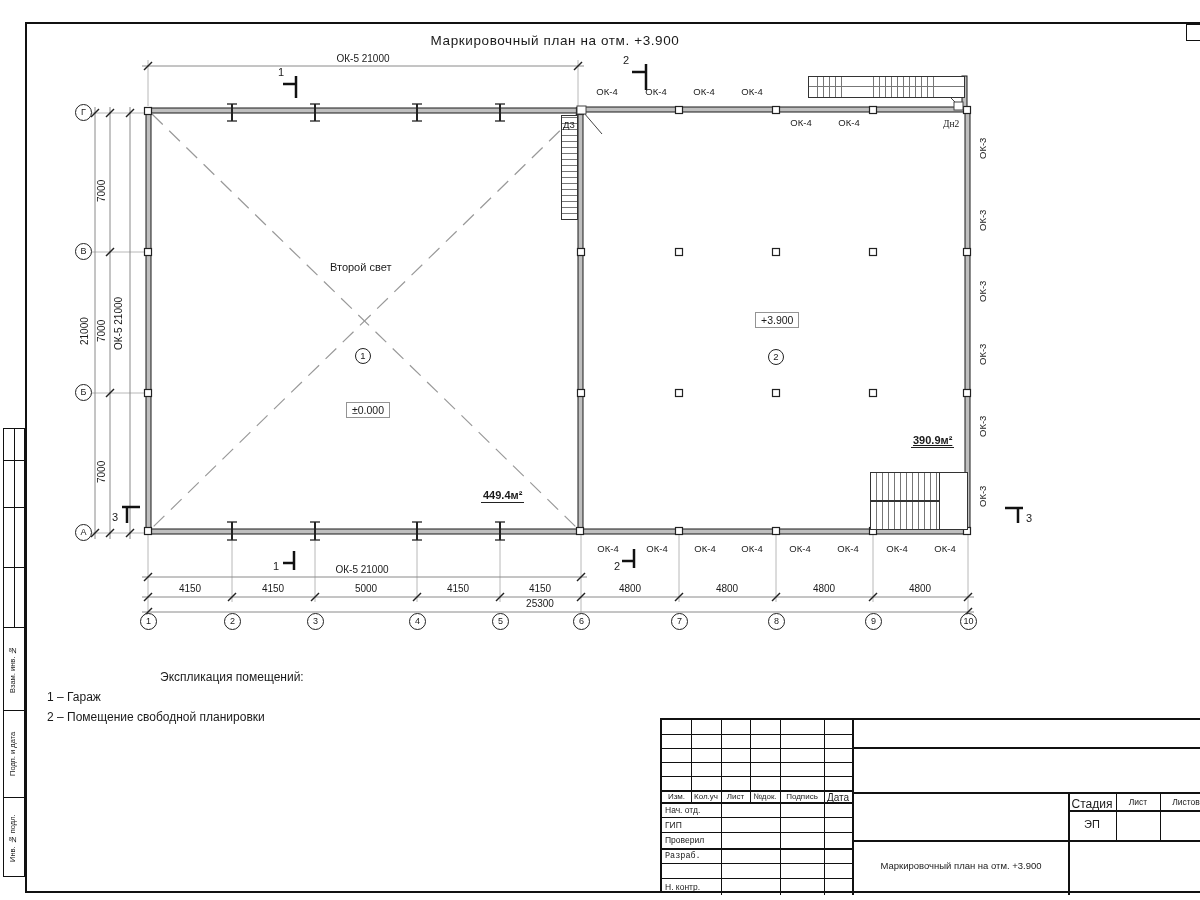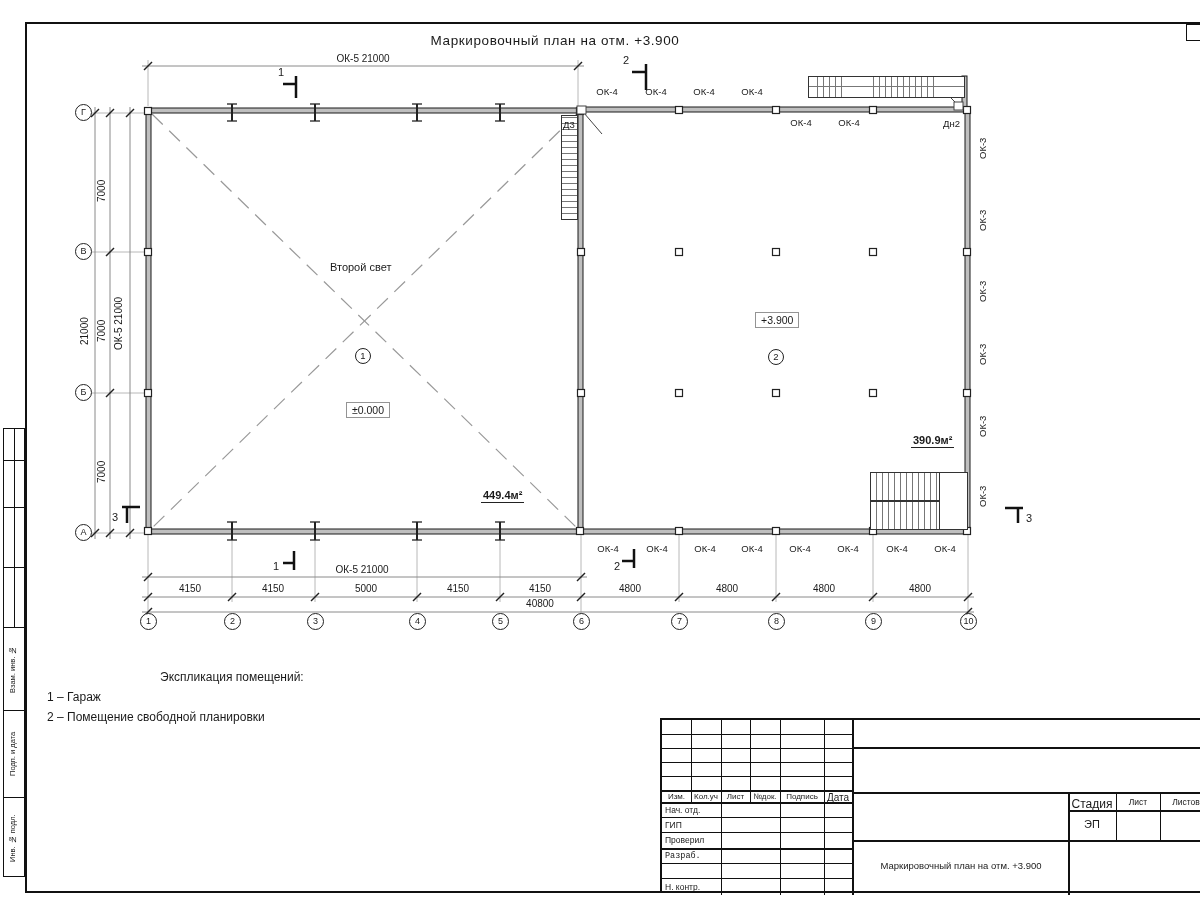--- a/index.html
+++ b/index.html
@@ -224,21 +224,21 @@
 
   <div class="lbl ctr" style="left:160px;top:583px;width:60px;">4150</div>
   <div class="lbl ctr" style="left:243px;top:583px;width:60px;">4150</div>
   <div class="lbl ctr" style="left:336px;top:583px;width:60px;">5000</div>
   <div class="lbl ctr" style="left:428px;top:583px;width:60px;">4150</div>
   <div class="lbl ctr" style="left:510px;top:583px;width:60px;">4150</div>
   <div class="lbl ctr" style="left:600px;top:583px;width:60px;">4800</div>
   <div class="lbl ctr" style="left:697px;top:583px;width:60px;">4800</div>
   <div class="lbl ctr" style="left:794px;top:583px;width:60px;">4800</div>
   <div class="lbl ctr" style="left:890px;top:583px;width:60px;">4800</div>
-  <div class="lbl ctr" style="left:510px;top:598px;width:60px;">40800</div>
+  <div class="lbl ctr" style="left:510px;top:598px;width:60px;">25300</div>
 
   <div class="vlbl" style="left:96px;top:162px;height:40px;">7000</div>
   <div class="vlbl" style="left:96px;top:302px;height:40px;">7000</div>
   <div class="vlbl" style="left:96px;top:443px;height:40px;">7000</div>
   <div class="vlbl" style="left:79px;top:301px;height:44px;">21000</div>
 
   <div class="bubble" style="left:140px;top:613px;">1</div>
   <div class="bubble" style="left:224px;top:613px;">2</div>
   <div class="bubble" style="left:307px;top:613px;">3</div>
   <div class="bubble" style="left:409px;top:613px;">4</div>
@@ -271,29 +271,29 @@
   <div class="lbl ctr" style="left:920px;top:544px;width:50px;font-size:9.5px;">ОК-4</div>
 
   <div class="vlbl" style="left:977px;top:129px;height:30px;font-size:9.5px;">ОК-3</div>
   <div class="vlbl" style="left:977px;top:201px;height:30px;font-size:9.5px;">ОК-3</div>
   <div class="vlbl" style="left:977px;top:272px;height:30px;font-size:9.5px;">ОК-3</div>
   <div class="vlbl" style="left:977px;top:335px;height:30px;font-size:9.5px;">ОК-3</div>
   <div class="vlbl" style="left:977px;top:407px;height:30px;font-size:9.5px;">ОК-3</div>
   <div class="vlbl" style="left:977px;top:477px;height:30px;font-size:9.5px;">ОК-3</div>
 
   <div class="lbl" style="left:563px;top:120px;font-size:9.5px;">Д3</div>
-  <div class="lbl" style="left:943px;top:119px;font-size:9.5px;">Дн2</div>
+  <div class="lbl" style="left:943px;top:119px;font-size:9.5px;font-family:Liberation Serif, serif;">Дн2</div>
 
   <div class="lbl" style="left:330px;top:261px;font-size:11px;">Второй свет</div>
   <div class="circnum" style="left:355px;top:348px;">1</div>
   <div class="circnum" style="left:768px;top:349px;">2</div>
   <div class="levelbox" style="left:346px;top:402px;">±0.000</div>
   <div class="levelbox" style="left:755px;top:312px;">+3.900</div>
   <div class="area" style="left:481px;top:489px;">449.4м²</div>
-  <div class="area" style="left:911px;top:434px;">390.9м²</div>
+  <div class="area" style="left:911px;top:434px;text-decoration:underline;">390.9м²</div>
 
   <div class="lbl" style="left:278px;top:66px;font-size:11px;">1</div>
   <div class="lbl" style="left:273px;top:560px;font-size:11px;">1</div>
   <div class="lbl" style="left:623px;top:54px;font-size:11px;">2</div>
   <div class="lbl" style="left:614px;top:560px;font-size:11px;">2</div>
   <div class="lbl" style="left:112px;top:511px;font-size:11px;">3</div>
   <div class="lbl" style="left:1026px;top:512px;font-size:11px;">3</div>
 
   <div class="lbl" style="left:160px;top:671px;font-size:12px;">Экспликация помещений:</div>
   <div class="lbl" style="left:47px;top:691px;font-size:12px;">1 – Гараж</div>

